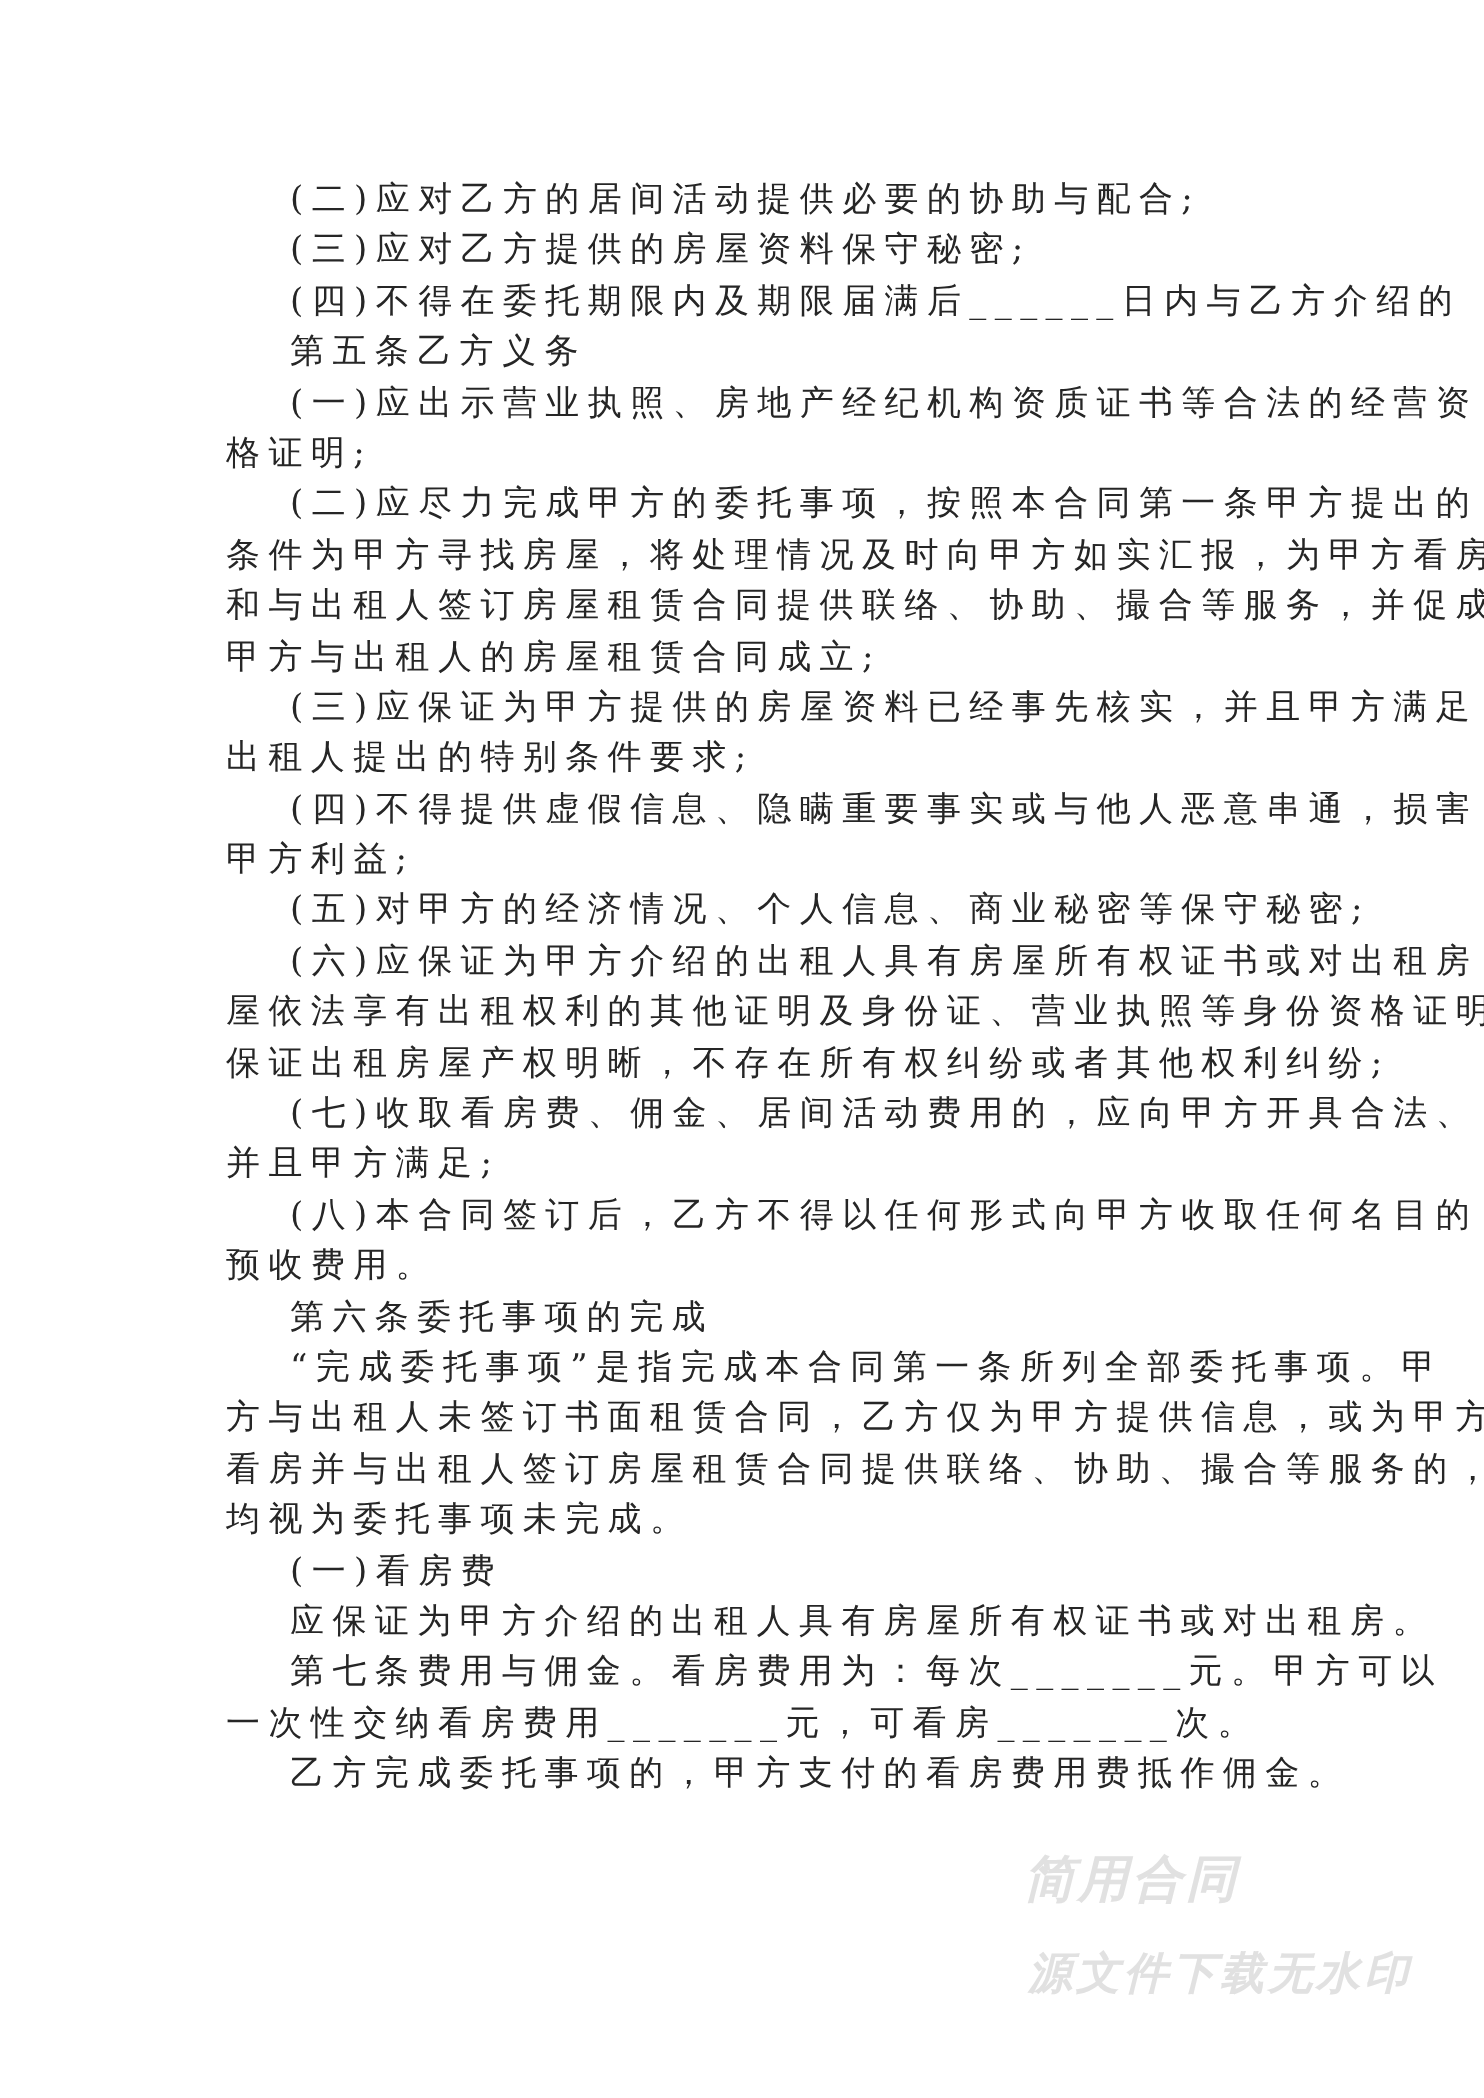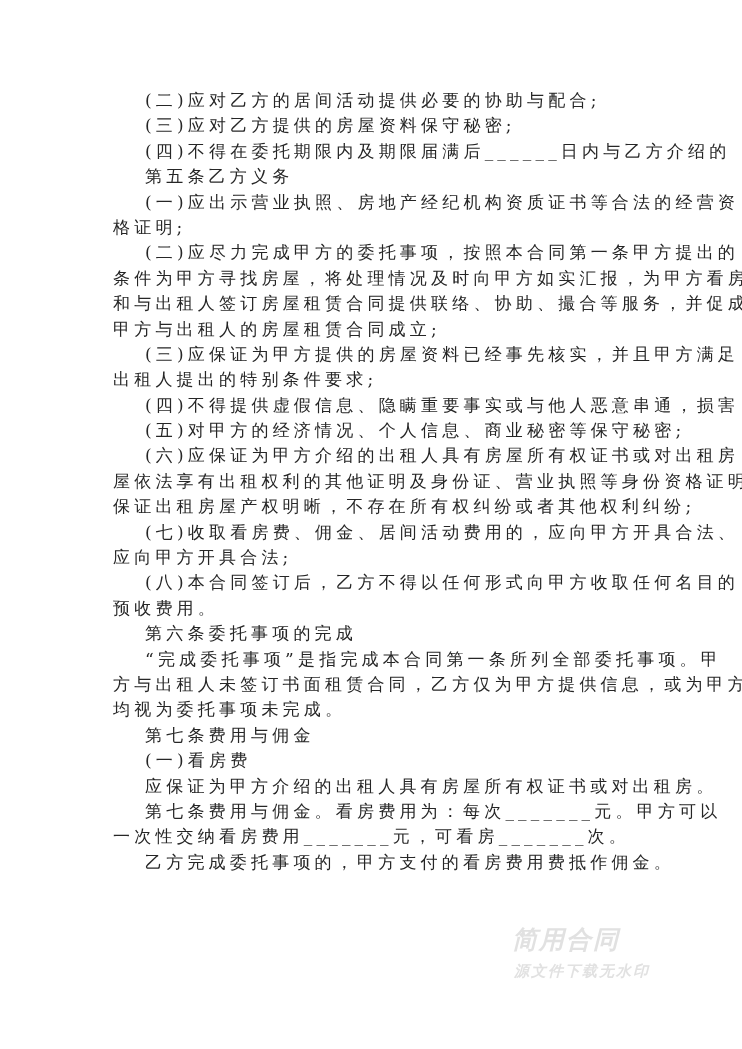--- a/index.html
+++ b/index.html
@@ -12,53 +12,54 @@
     letter-spacing: 4.2px;
   }
   .line { white-space: nowrap; height: 25.4px; }
   .indent { padding-left: 32px; }
   .watermark {
     position: absolute; left: 512px; top: 918px; width: 200px;
     font-family: "DejaVu Sans", "Liberation Sans", sans-serif;
     color: rgba(170,170,170,0.35); pointer-events: none;
   }
   .wm-main { font-size: 25px; font-weight: bold; font-style: italic; letter-spacing: 2px; line-height: 44px; }
-  .wm-sub { font-size: 15px; font-weight: bold; font-style: italic; letter-spacing: 2px; margin-left: 2px; }
+  .wm-sub { font-size: 22px; font-weight: bold; font-style: italic; letter-spacing: 2px; margin-top: 10px; margin-left: 2px; }
 </style>
 </head>
 <body>
 
 <div class="page">
   <div class="text-block" id="text-block">
       <div class="line indent">(二)应对乙方的居间活动提供必要的协助与配合;</div>
       <div class="line indent">(三)应对乙方提供的房屋资料保守秘密;</div>
       <div class="line indent">(四)不得在委托期限内及期限届满后______日内与乙方介绍的</div>
       <div class="line indent">第五条乙方义务</div>
       <div class="line indent">(一)应出示营业执照、房地产经纪机构资质证书等合法的经营资</div>
       <div class="line">格证明;</div>
       <div class="line indent">(二)应尽力完成甲方的委托事项，按照本合同第一条甲方提出的</div>
       <div class="line">条件为甲方寻找房屋，将处理情况及时向甲方如实汇报，为甲方看房</div>
       <div class="line">和与出租人签订房屋租赁合同提供联络、协助、撮合等服务，并促成</div>
       <div class="line">甲方与出租人的房屋租赁合同成立;</div>
       <div class="line indent">(三)应保证为甲方提供的房屋资料已经事先核实，并且甲方满足</div>
       <div class="line">出租人提出的特别条件要求;</div>
       <div class="line indent">(四)不得提供虚假信息、隐瞒重要事实或与他人恶意串通，损害</div>
+      <div class="line">甲方利益;</div>
       <div class="line indent">(五)对甲方的经济情况、个人信息、商业秘密等保守秘密;</div>
       <div class="line indent">(六)应保证为甲方介绍的出租人具有房屋所有权证书或对出租房</div>
       <div class="line">屋依法享有出租权利的其他证明及身份证、营业执照等身份资格证明;</div>
       <div class="line">保证出租房屋产权明晰，不存在所有权纠纷或者其他权利纠纷;</div>
       <div class="line indent">(七)收取看房费、佣金、居间活动费用的，应向甲方开具合法、</div>
-      <div class="line">应向甲方开具合法;</div>
+      <div class="line">并且甲方满足;</div>
       <div class="line indent">(八)本合同签订后，乙方不得以任何形式向甲方收取任何名目的</div>
       <div class="line">预收费用。</div>
       <div class="line indent">第六条委托事项的完成</div>
       <div class="line indent">“完成委托事项”是指完成本合同第一条所列全部委托事项。甲</div>
       <div class="line">方与出租人未签订书面租赁合同，乙方仅为甲方提供信息，或为甲方</div>
+      <div class="line">看房并与出租人签订房屋租赁合同提供联络、协助、撮合等服务的，</div>
       <div class="line">均视为委托事项未完成。</div>
-      <div class="line indent">第七条费用与佣金</div>
       <div class="line indent">(一)看房费</div>
       <div class="line indent">应保证为甲方介绍的出租人具有房屋所有权证书或对出租房。</div>
       <div class="line indent">第七条费用与佣金。看房费用为：每次_______元。甲方可以</div>
       <div class="line">一次性交纳看房费用_______元，可看房_______次。</div>
       <div class="line indent">乙方完成委托事项的，甲方支付的看房费用费抵作佣金。</div>
     </div>
   <div class="watermark">
     <div class="wm-main">简用合同</div>
     <div class="wm-sub">源文件下载无水印</div>
   </div>

